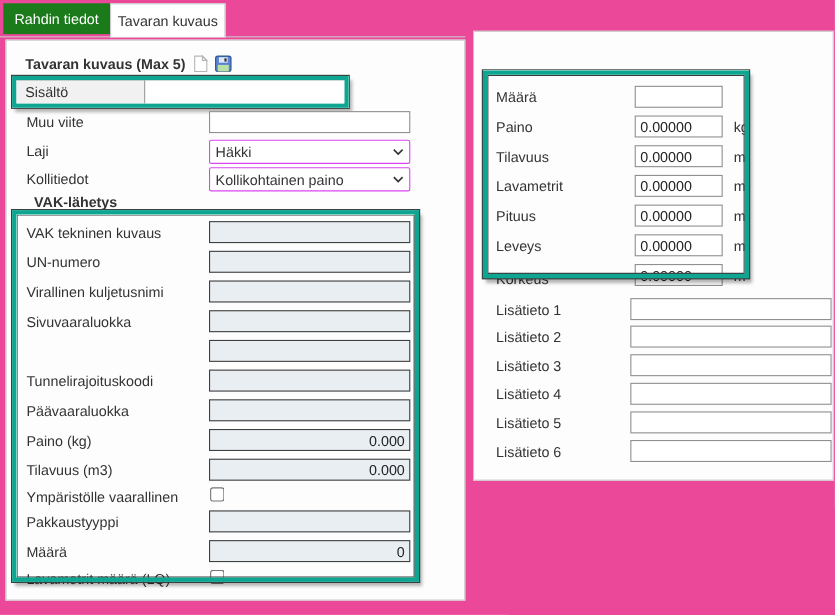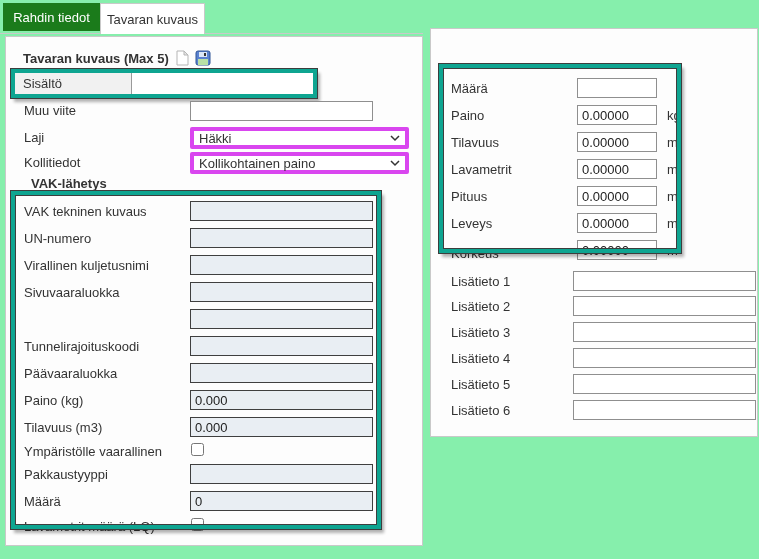--- a/index.html
+++ b/index.html
@@ -1,18 +1,18 @@
 <!DOCTYPE html>
 <html><head>
 <meta charset="utf-8">
 <style>
   * { margin:0; padding:0; box-sizing:border-box; }
   html,body { background:#fff; }
   body { font-family:"Liberation Sans", sans-serif; font-size:13px; color:#333; }
-  #screen { position:relative; width:759px; height:559px; background:#86efac; overflow:hidden; }
+  #screen { position:relative; width:759px; height:559px; background:#ec4899; overflow:hidden; }
 
   
   .tabline { position:absolute; left:0; top:33px; width:423px; height:1px; background:#c9c9c9; }
   .tab-green { position:absolute; left:3px; top:3px; width:97px; height:28px;
     background:#1b7b1b; color:#fff; display:flex; align-items:center; justify-content:center;
     cursor:pointer; }
   .tab-active { position:absolute; left:100px; top:3px; width:105px; height:31px;
     background:#fff; color:#333; border:1px solid #c9c9c9; border-bottom:none; z-index:2;
     display:flex; align-items:center; justify-content:center; cursor:pointer; }
 
@@ -22,28 +22,28 @@
   #right-panel { left:430px; top:28px; width:328px; height:409px; }
 
   .panel-title { position:absolute; left:17px; top:13px; font-weight:bold; display:flex; align-items:center; gap:5px;justify-content:space-between; }
   .mini-icon { width:16px; height:16px; display:inline-block; cursor:pointer; }
 
   .sec-title { position:absolute; left:25px; top:139px; font-weight:bold; }
 
   .lbl { position:absolute; white-space:nowrap; }
   input[type=text] { font-family:"Liberation Sans", sans-serif; font-size:13px; color:#222;
     padding:1px 4px; height:20px; position:absolute; }
-  .lp-in { left:184px; width:183px; }
+  .lp-in { left:184px; width:183px;text-align:right; }
   .en  { background:#fff; border:1px solid #8f8f8f; }
   .dis { background:#e9eef3; border:1px solid #3f3f3f; }
   input[type=checkbox] { position:absolute; left:185px; width:13px; height:13px; }
 
   
-  .sel { position:absolute; left:184px; width:219px; height:22px; background:#fff;
-    border:4px solid #d946ef; border-radius:2px; display:flex; align-items:center;
+  .sel { position:absolute; left:184px; width:183px; height:22px; background:#fff;
+    border:1px solid #d946ef; border-radius:2px; display:flex; align-items:center;
     justify-content:space-between; padding:0 5px; cursor:pointer; }
   .sel svg { flex:0 0 auto; }
 
   
   .sisalto-box { position:absolute; left:5px; top:32px; width:306px; height:29px;
     border:4px solid #0ea591; display:flex;
     box-shadow:0 0 0 1px #3d3d3d, inset 0 0 0 1px #3d3d3d, 3px 4px 3px rgba(0,0,0,0.30); }
   .sisalto-box .cell-label { flex:1; background:#f1f1f1; display:flex; align-items:center; padding-left:8px; }
   .sisalto-box .cell-input { width:182px; background:#fff; border-left:1px solid #9a9a9a; position:relative; }
   .sisalto-box .cell-input input { position:absolute; left:0; top:0; width:100%; height:100%; border:none; background:transparent; }

